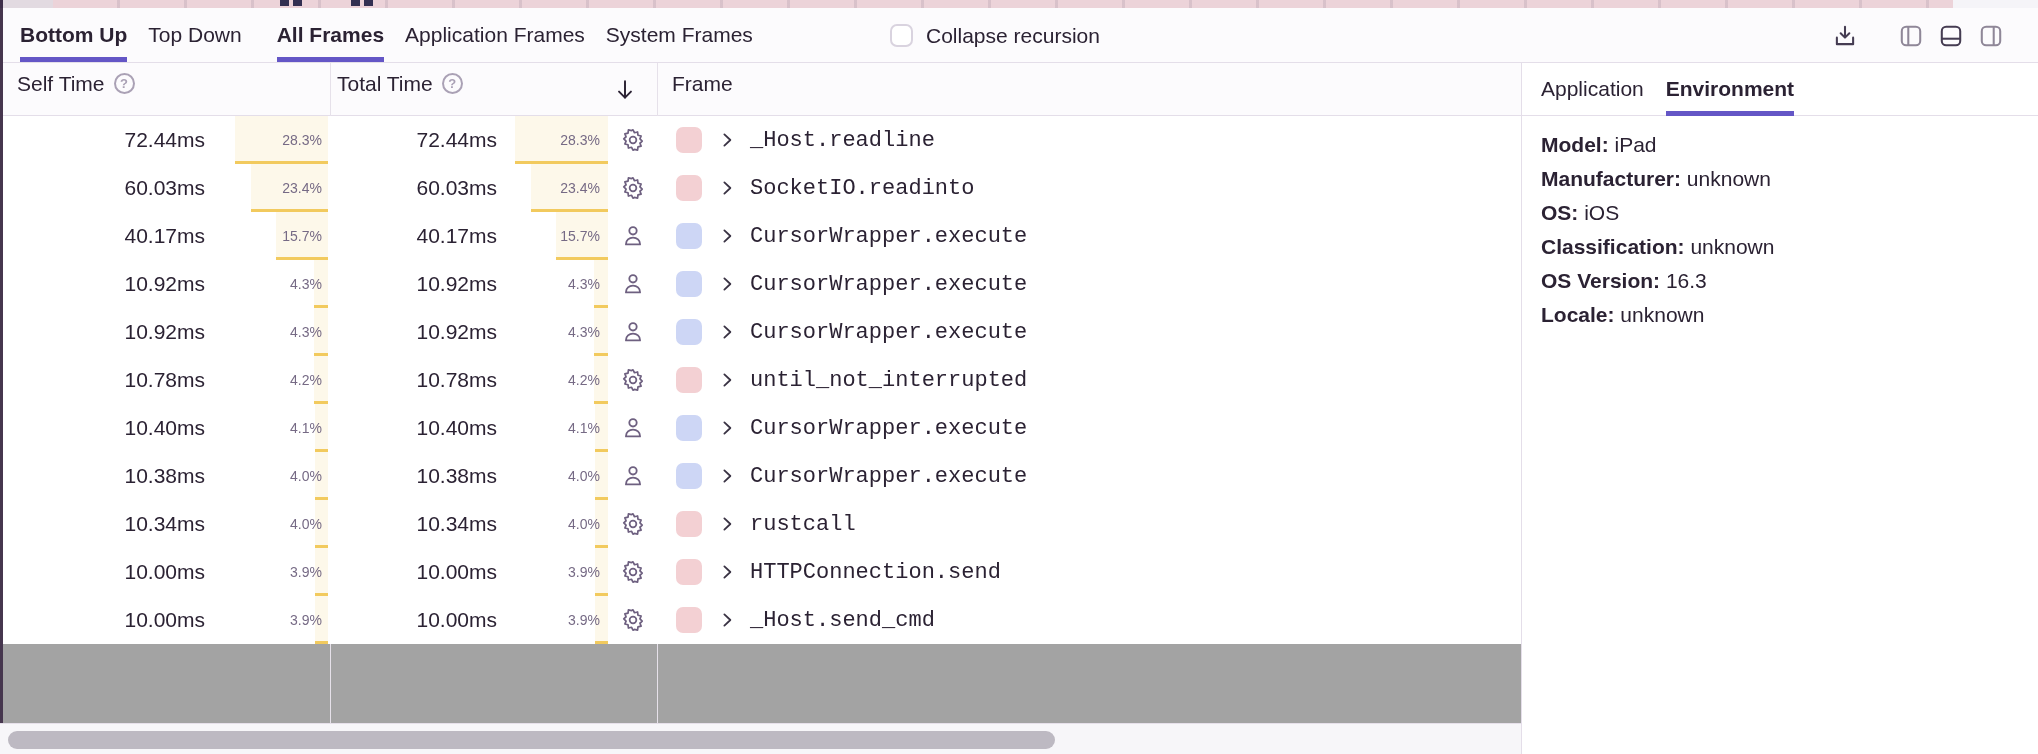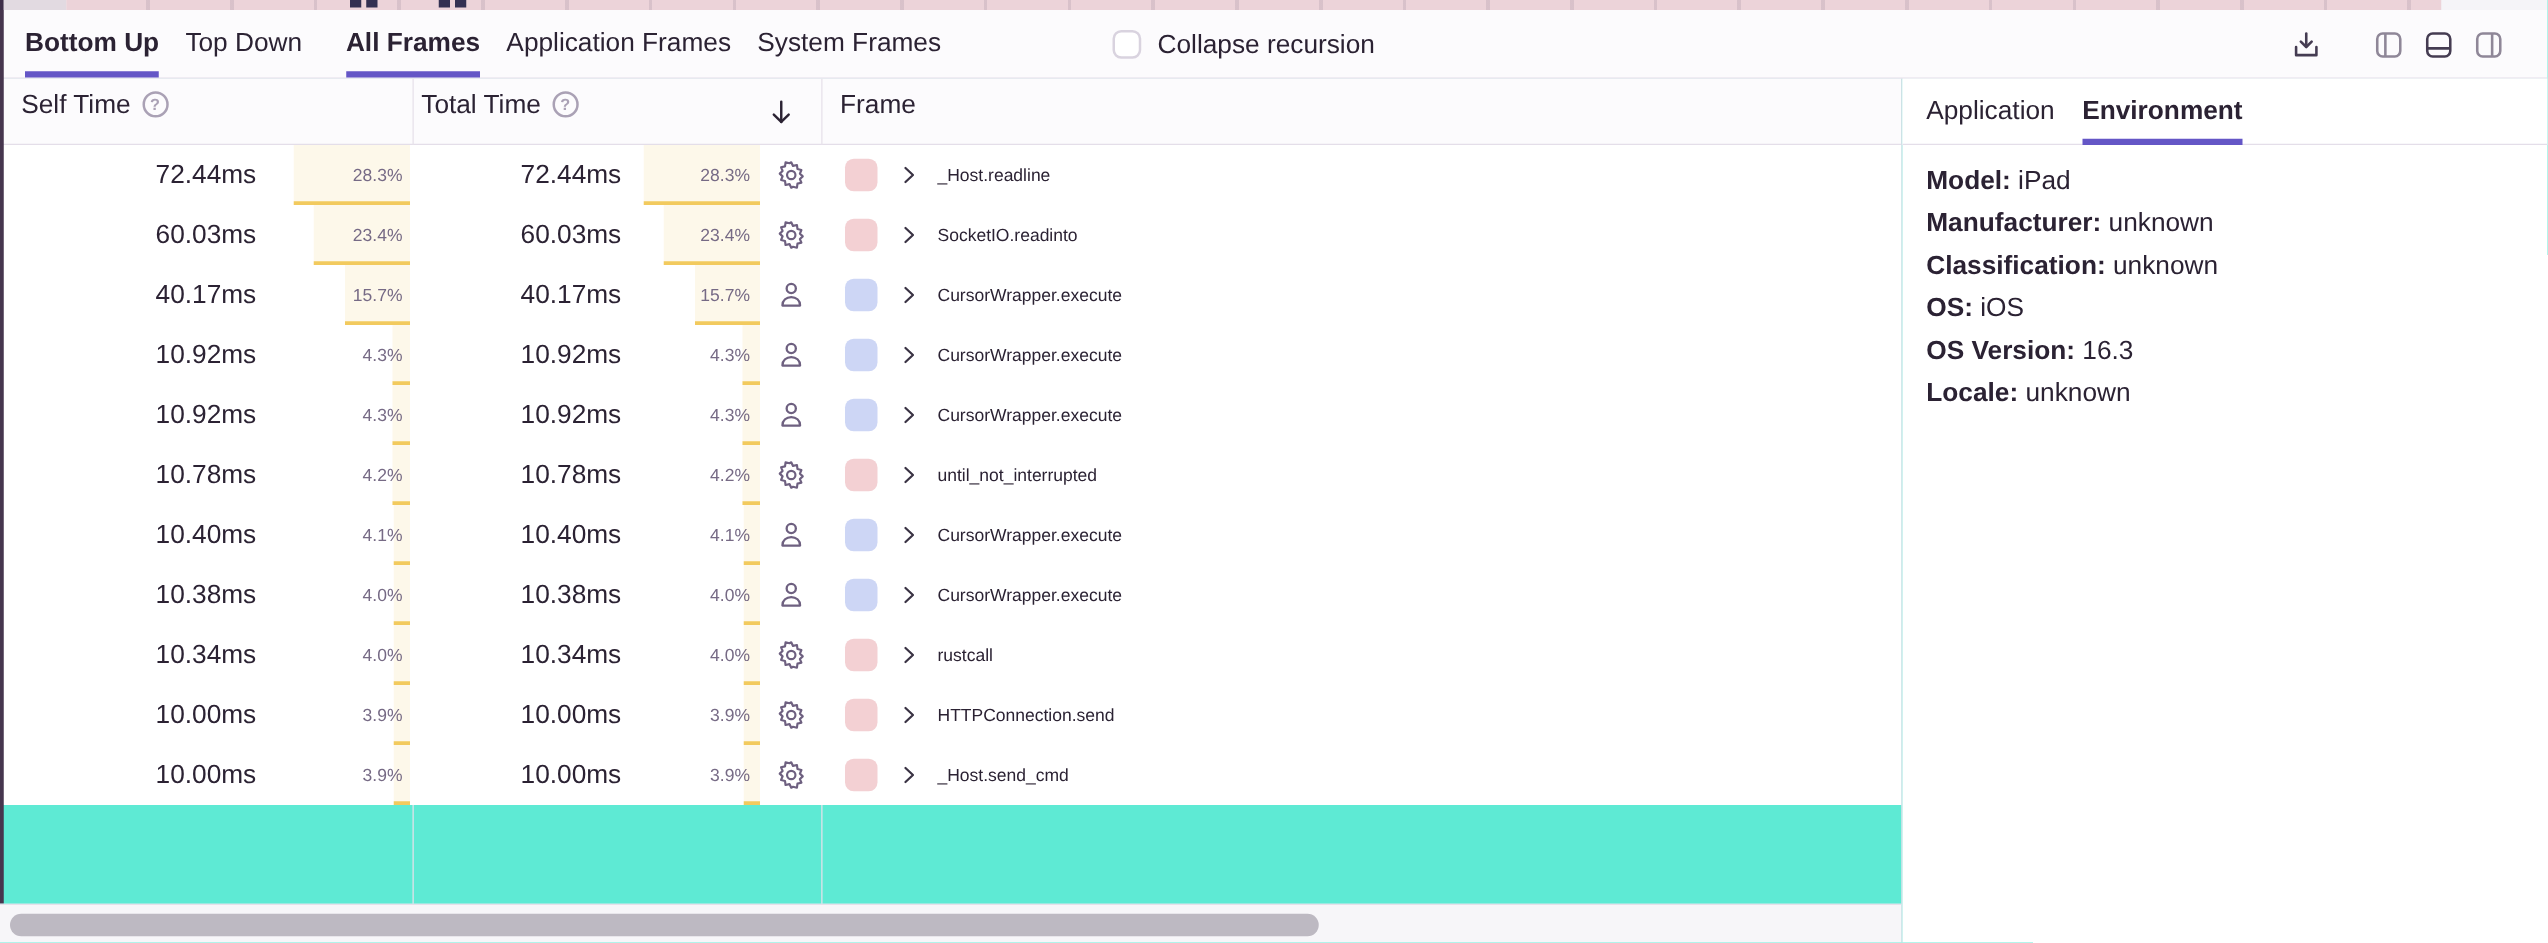--- a/index.html
+++ b/index.html
@@ -1,18 +1,18 @@
 <!DOCTYPE html>
 <html><head>
 <meta charset="utf-8">
 <style>
   * { margin:0; padding:0; box-sizing:border-box; }
   html,body { width:2038px; height:754px; overflow:hidden; }
   body { font-family:"Liberation Sans", sans-serif; background:#ffffff; color:#2b2233; }
-  #app { position:relative; width:2038px; height:754px; background:#5eead4; }
+  #app { position:relative; width:2038px; height:754px; background:#a3a3a3; }
 
   
   .mini-strip { position:absolute; top:0; left:0; width:2038px; height:8px; background:#f5f4f8; }
   .mini-strip .seg { position:absolute; top:0; height:8px; }
   .mini-strip .seg.dark-edge { left:0; width:3px; background:#3f2f4a; }
   .mini-strip .seg.lightseg { left:3px; width:50px; background:#e2dae1; }
   .mini-strip .seg.pinkseg { left:53px; width:1900px; background:#ecd3d9;
       background-image:repeating-linear-gradient(90deg, transparent 0 64px, rgba(98,86,112,.14) 64px 67px); }
   .mini-strip .mark { position:absolute; top:0; height:6px; width:9px; background:#333052; }
 
@@ -52,21 +52,21 @@
   .cell.self .time { right:125px; } .cell.total .time { right:160px; }
   .pctbar { position:absolute; top:0; bottom:0; background:#fdf8ea; border-bottom:3px solid #f2ca5e; }
   .cell.self .pctbar { right:2px; } .cell.total .pctbar { right:49px; }
   .pct { position:absolute; top:0; height:48px; display:flex; align-items:center; font-size:14px; color:#766a85; }
   .cell.self .pct { right:8px; } .cell.total .pct { right:57px; }
   .row-icon { position:absolute; right:11px; top:11px; width:26px; height:26px; color:#6e6080; }
   .row-icon svg { width:26px; height:26px; }
   .swatch { width:26px; height:26px; border-radius:7px; margin-left:19px; flex:none; }
   .chevron { width:18px; height:18px; margin-left:16px; flex:none; color:#3a3344; }
   .chevron svg { width:18px; height:18px; }
-  .frame-name { margin-left:14px; font-size:14px; color:#2b2233; white-space:nowrap; }
+  .frame-name { margin-left:14px; font-size:22px; color:#2b2233; white-space:nowrap;font-family:Liberation Mono, monospace; }
 
   
   .details { position:absolute; left:1522px; top:63px; right:0; bottom:0; background:#fff; }
   .details-header { position:relative; height:53px; border-bottom:1px solid #e4dee9; display:flex;
       align-items:stretch; padding-left:19px; background:#fff; }
   .dtab { position:relative; display:flex; align-items:center; font-size:21px; margin-right:22px; cursor:pointer; }
   .dtab.active { font-weight:700; }
   .dtab.active::after { content:''; position:absolute; left:0; right:0; bottom:-1px; height:5px; background:#6456c6; }
   .env-list { padding:12px 0 0 19px; }
   .env-line { font-size:21px; line-height:34px; color:#2b2233; white-space:nowrap; }
@@ -470,22 +470,22 @@
     </div>
 
   <div class="details">
     <div class="details-header" id="details-tabs">
         <div class="dtab">Application</div>
         <div class="dtab active">Environment</div>
       </div>
     <div class="env-list" id="env-list">
         <div class="env-line"><b>Model:</b> iPad</div>
         <div class="env-line"><b>Manufacturer:</b> unknown</div>
+        <div class="env-line"><b>OS:</b> iOS</div>
         <div class="env-line"><b>Classification:</b> unknown</div>
-        <div class="env-line"><b>OS:</b> iOS</div>
         <div class="env-line"><b>OS Version:</b> 16.3</div>
         <div class="env-line"><b>Locale:</b> unknown</div>
       </div>
   </div>
 
   <div class="vscroll"></div>
   <div class="hscroll-track">
     <div class="hscroll-thumb"></div>
   </div>
 

